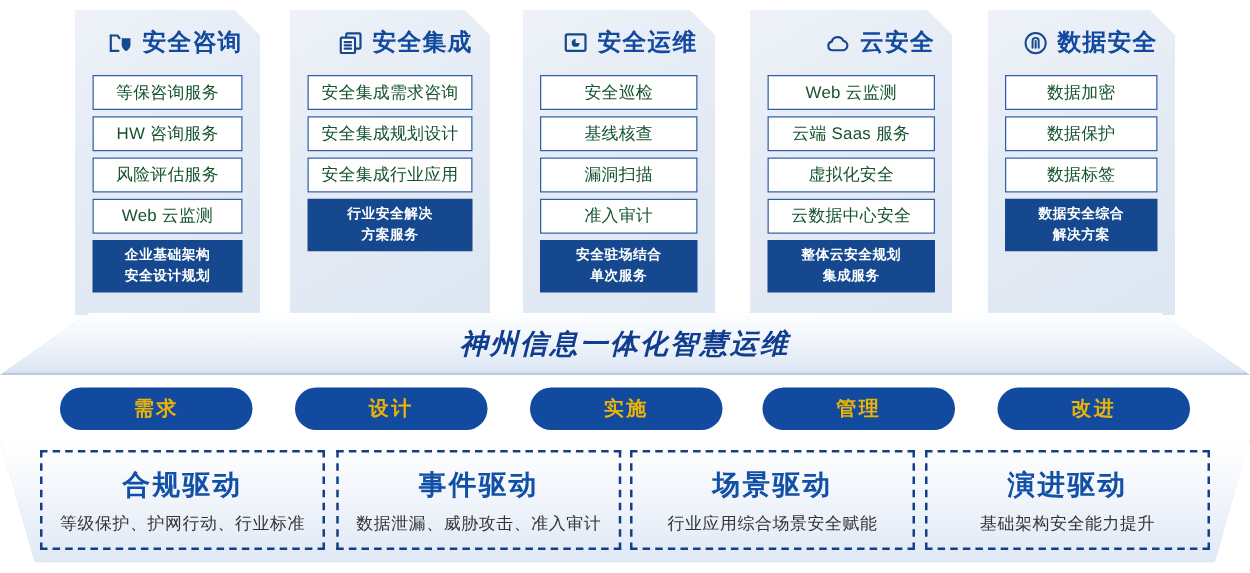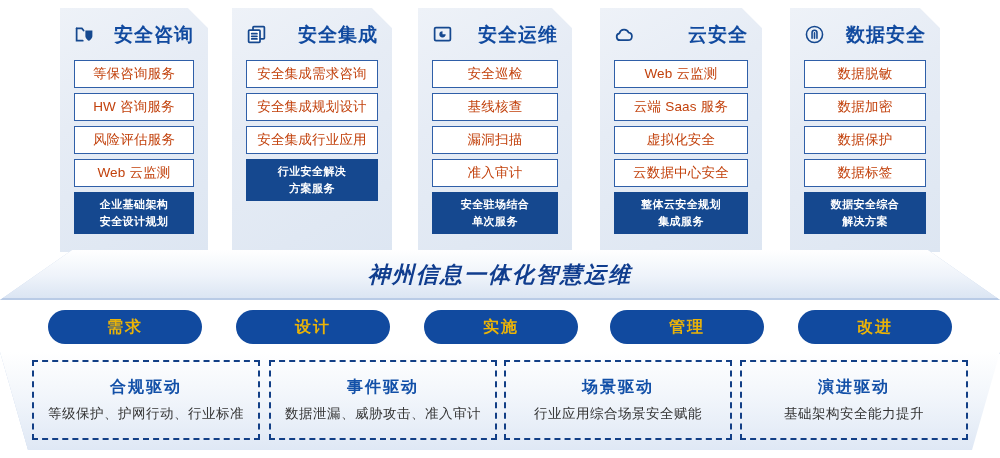--- a/index.html
+++ b/index.html
@@ -19,35 +19,35 @@
     clip-path: polygon(0 0, calc(100% - 20px) 0, 100% 20px, 100% 100%, 0 100%);
     padding: 0 14px;
   }
   .pillar::after {
     content: ""; position: absolute; right: 0; top: 0;
     width: 20px; height: 20px;
     background: #ffffff;
     clip-path: polygon(0 0, 100% 0, 100% 100%);
   }
   .pillar-head {
-    display: flex; align-items: center; justify-content: space-between;
+    display: flex; align-items: center; justify-content: flex-end;
     gap: 7px; height: 52px; font-family: Liberation Serif, serif;
   }
   .pillar-title {
     font-size: 19px; font-weight: bold; color: #114a9f;
     letter-spacing: 1px; line-height: 1;
   }
   .pic { width: 21px; height: 21px; display: block; flex: 0 0 auto; }
 
   .item {
     height: 28px; margin-bottom: 5px;
     background: #ffffff;
     border: 1px solid #2f5fa8;
     display: flex; align-items: center; justify-content: center;
-    font-size: 13.5px; color: #c2410c; letter-spacing: .2px;
+    font-size: 13.5px; color: #14532d; letter-spacing: .2px;
   }
   .item-solid {
     margin-top: 4px;
     height: 42px;
     background: #15488f;
     border: none;
     color: #ffffff; font-weight: bold; font-size: 11px;
     flex-direction: column; line-height: 17px;
     letter-spacing: .4px;
   }
@@ -93,21 +93,21 @@
     background: #c3d2e8;
     clip-path: polygon(0 0, 1000px 0, 1000px 2px, 2px 2px, 30px 96px, 970px 96px, 972px 98px, 28px 98px);
   }
   .driver {
     position: absolute; top: 8px; height: 80px;
     border: 2px dashed #123f86;
     background: transparent;
     display: flex; flex-direction: column; align-items: center; justify-content: center;
     gap: 7px;
   }
-  .driver-title { font-size: 16px; font-weight: bold; color: #1250a8; letter-spacing: 2px; }
+  .driver-title { font-size: 22px; font-weight: bold; color: #1250a8; letter-spacing: 2px; }
   .driver-desc { font-size: 13.5px; color: #333333; letter-spacing: .5px; }
 </style>
 </head>
 <body>
 
 <div id="root">
 
   <div class="pillars">
 
     <div class="pillar" style="left:60px;width:148px;">
@@ -194,21 +194,20 @@
       <div class="pillar-head">
         <span class="icon-slot">
           <svg class="pic" viewBox="0 0 24 24" fill="none" stroke="#15488f" stroke-width="1.8">
             <circle cx="12" cy="12" r="9.2"></circle>
             <path d="M9.2 16.3V10a2.8 2.8 0 0 1 5.6 0v6.3" stroke-linecap="round"></path>
             <path d="M12 16.3V10" stroke-linecap="round"></path>
           </svg>
         </span>
         <span class="pillar-title">数据安全</span>
       </div>
-      <div class="item">数据脱敏</div>
       <div class="item">数据加密</div>
       <div class="item">数据保护</div>
       <div class="item">数据标签</div>
       <div class="item item-solid">
         <span>数据安全综合</span>
         <span>解决方案</span>
       </div>
     </div>
   </div>
 

